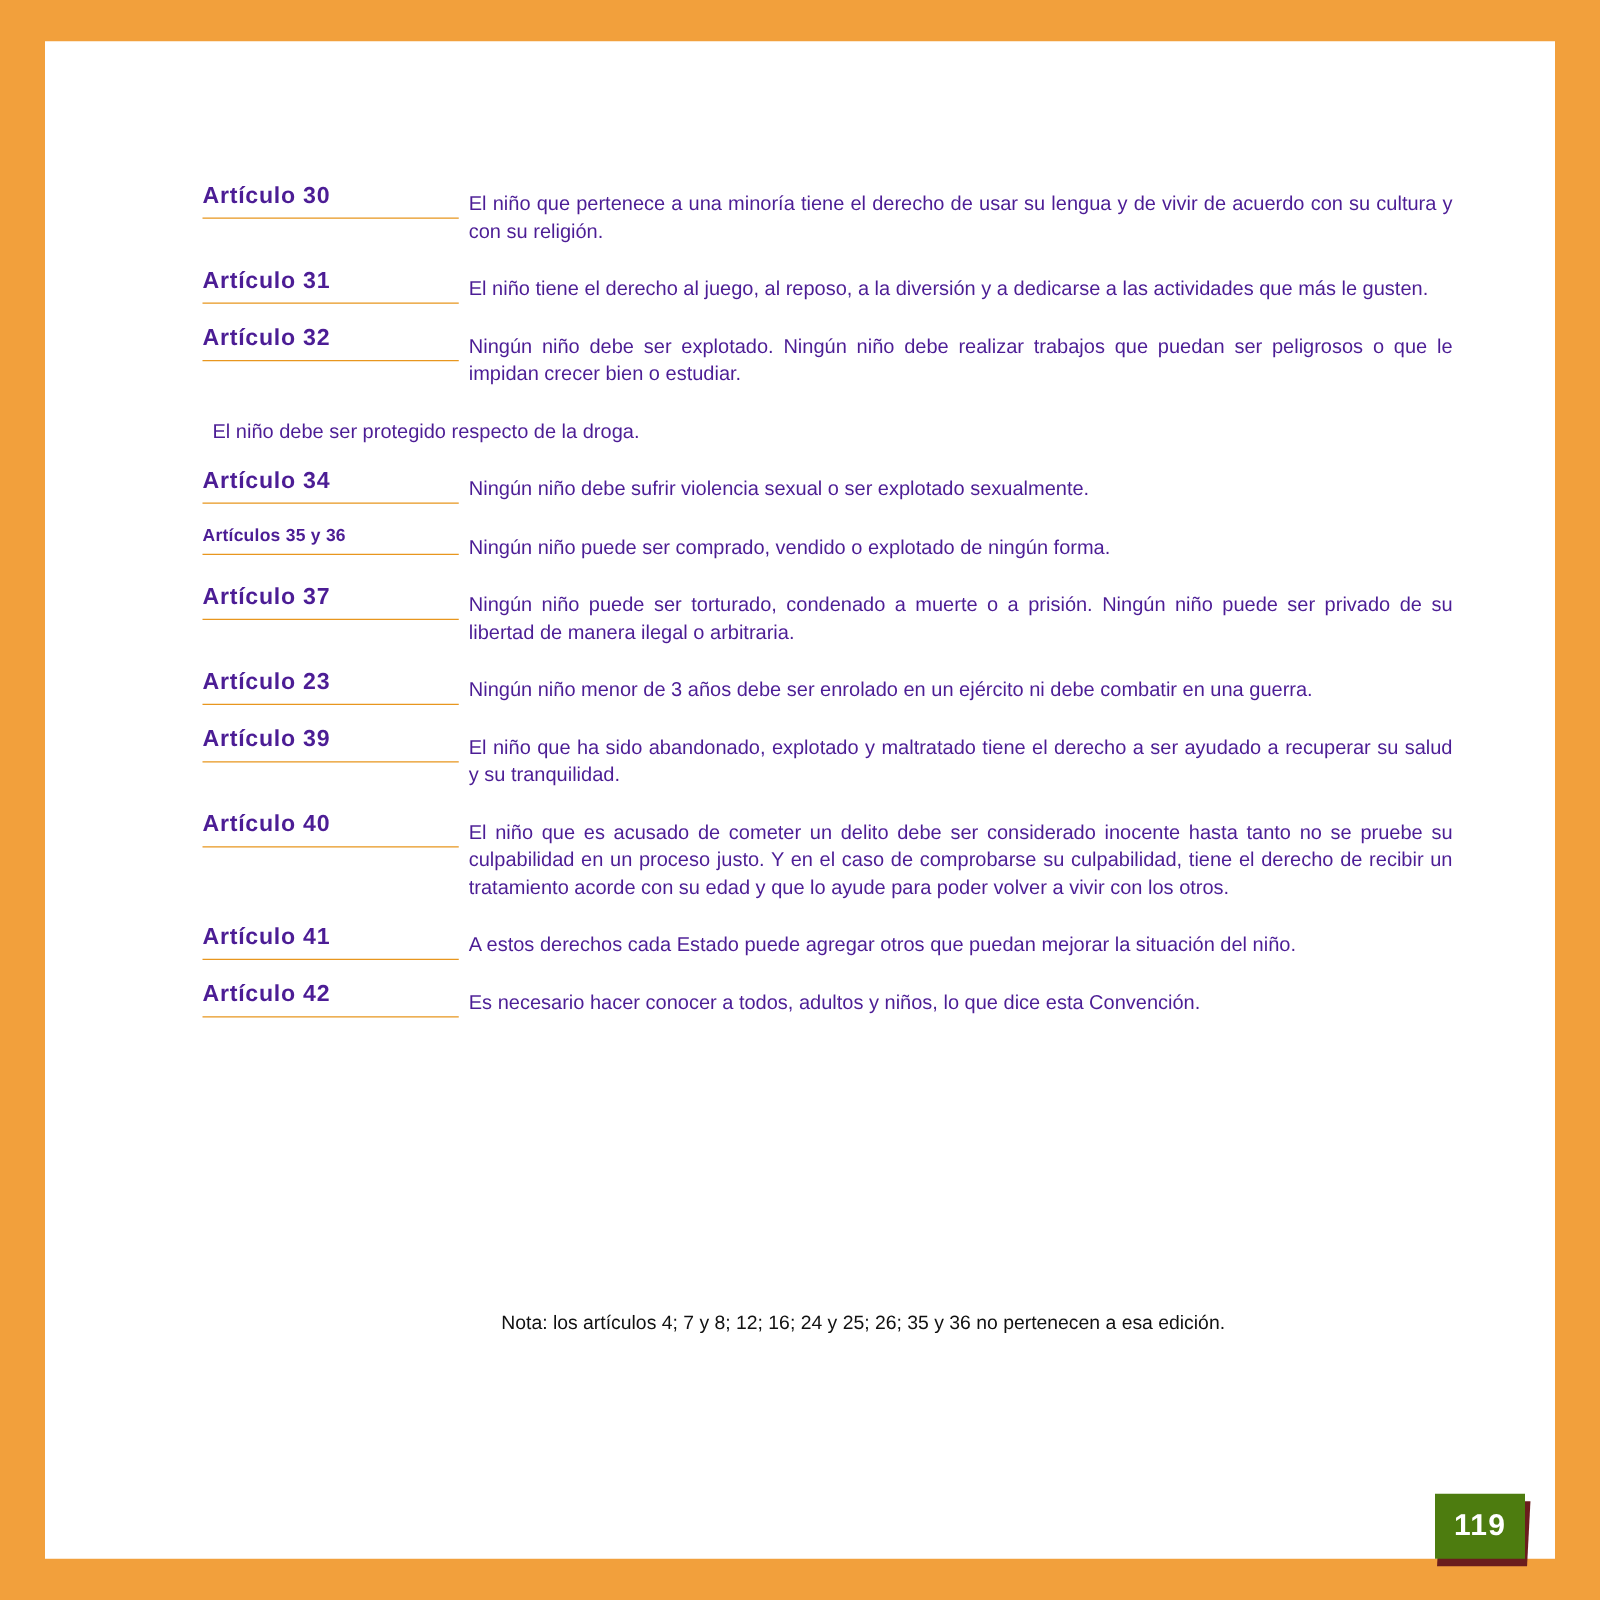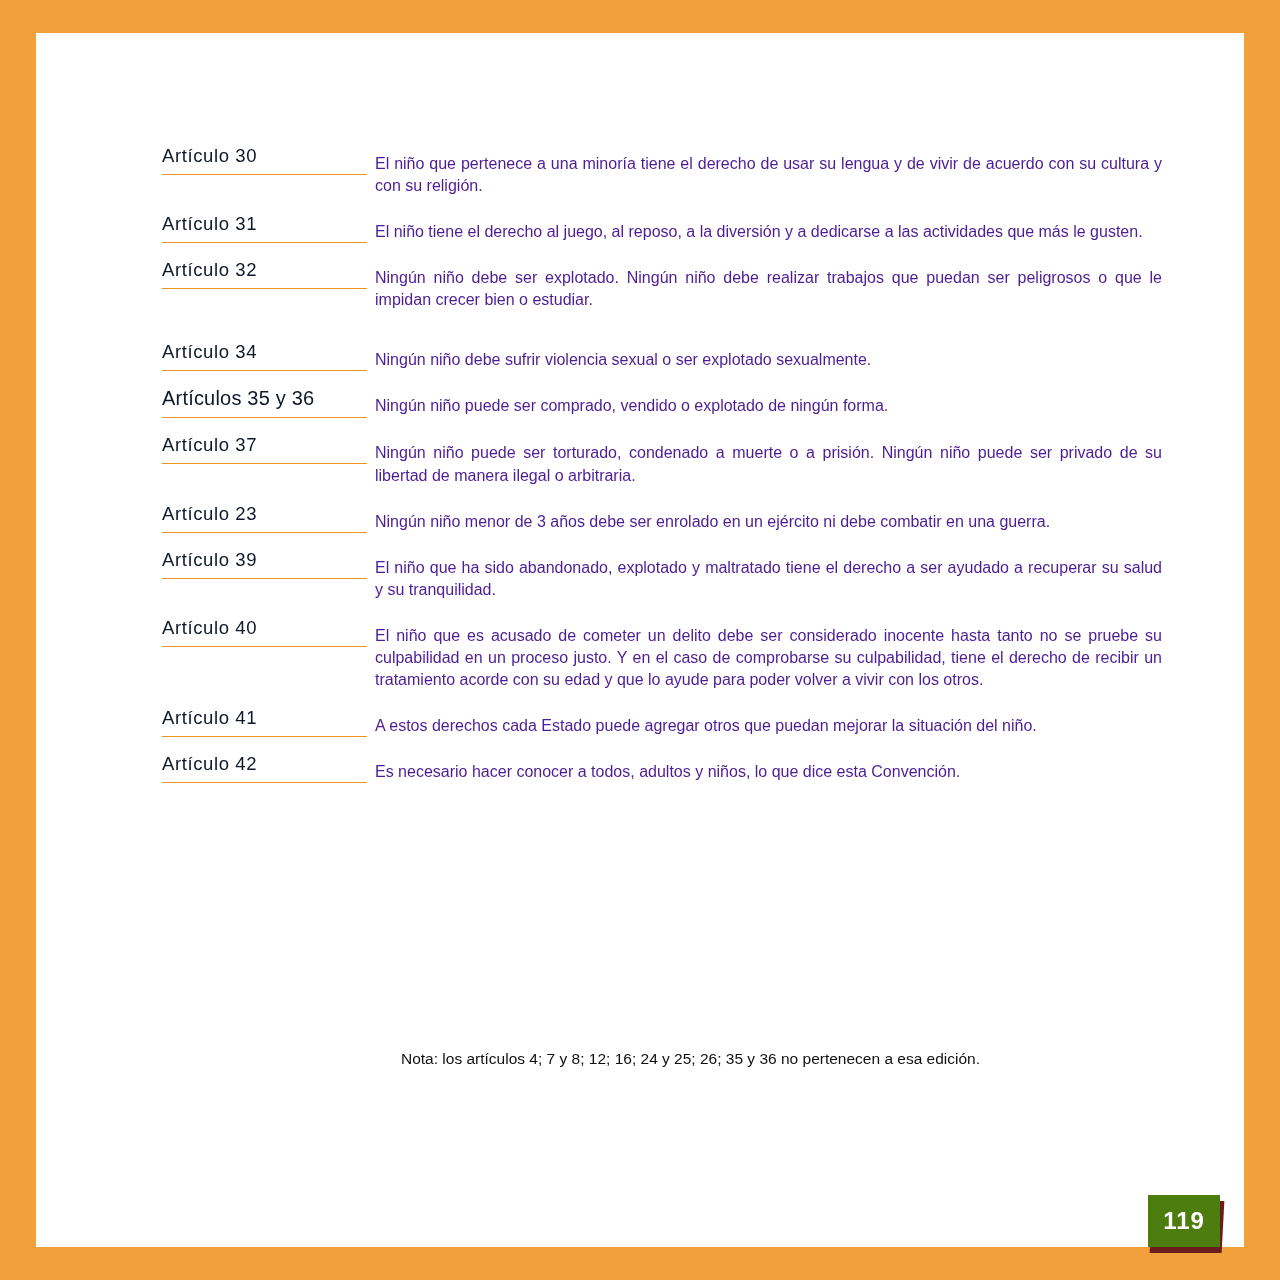--- a/index.html
+++ b/index.html
@@ -36,33 +36,33 @@
     align-items: flex-start;
     margin-bottom: 14px;
   }
   .art-label-cell {
     width: 205px;
     flex: 0 0 205px;
     padding-top: 2px;
   }
   .art-label {
     display: block;
-    color: #0f172a;
-    font-weight: normal;
+    color: #4c1d95;
+    font-weight: bold;
     font-size: 18.5px;
     letter-spacing: 0.6px;
     border-bottom: 1.6px solid #e8961e;
     padding-bottom: 7px;
     width: 100%;
     box-sizing: border-box;
     white-space: nowrap;
   }
   .art-label.wide {
     letter-spacing: 0.2px;
-    font-size: 20px;
+    font-size: 14px;
   }
   .art-text {
     flex: 1 1 auto;
     font-size: 16px;
     line-height: 1.38;
     color: #4c1d95;
     text-align: justify;
     padding-left: 8px;
     padding-top: 10px;
   }
@@ -147,20 +147,21 @@
       </div>
 
       <div class="art-row">
         <div class="art-label-cell">
           <span class="art-label">Artículo 32</span>
         </div>
         <div class="art-text">Ningún niño debe ser explotado. Ningún niño debe realizar trabajos que puedan ser peligrosos o que le impidan crecer bien o estudiar.</div>
       </div>
 
       <div class="art-row">
+        <div class="art-text nojust">El niño debe ser protegido respecto de la droga.</div>
       </div>
 
       <div class="art-row">
         <div class="art-label-cell">
           <span class="art-label">Artículo 34</span>
         </div>
         <div class="art-text nojust">Ningún niño debe sufrir violencia sexual o ser explotado sexualmente.</div>
       </div>
 
       <div class="art-row">

